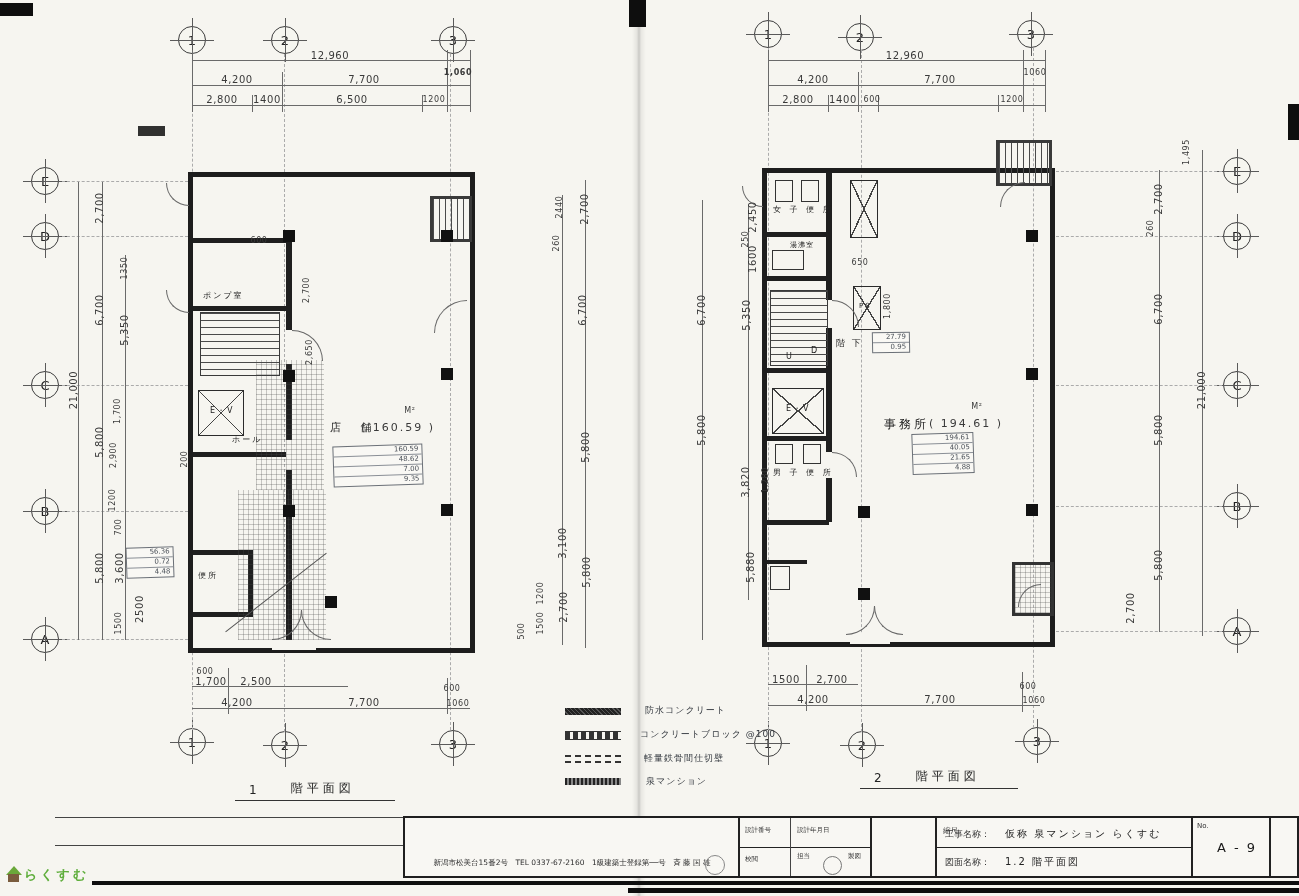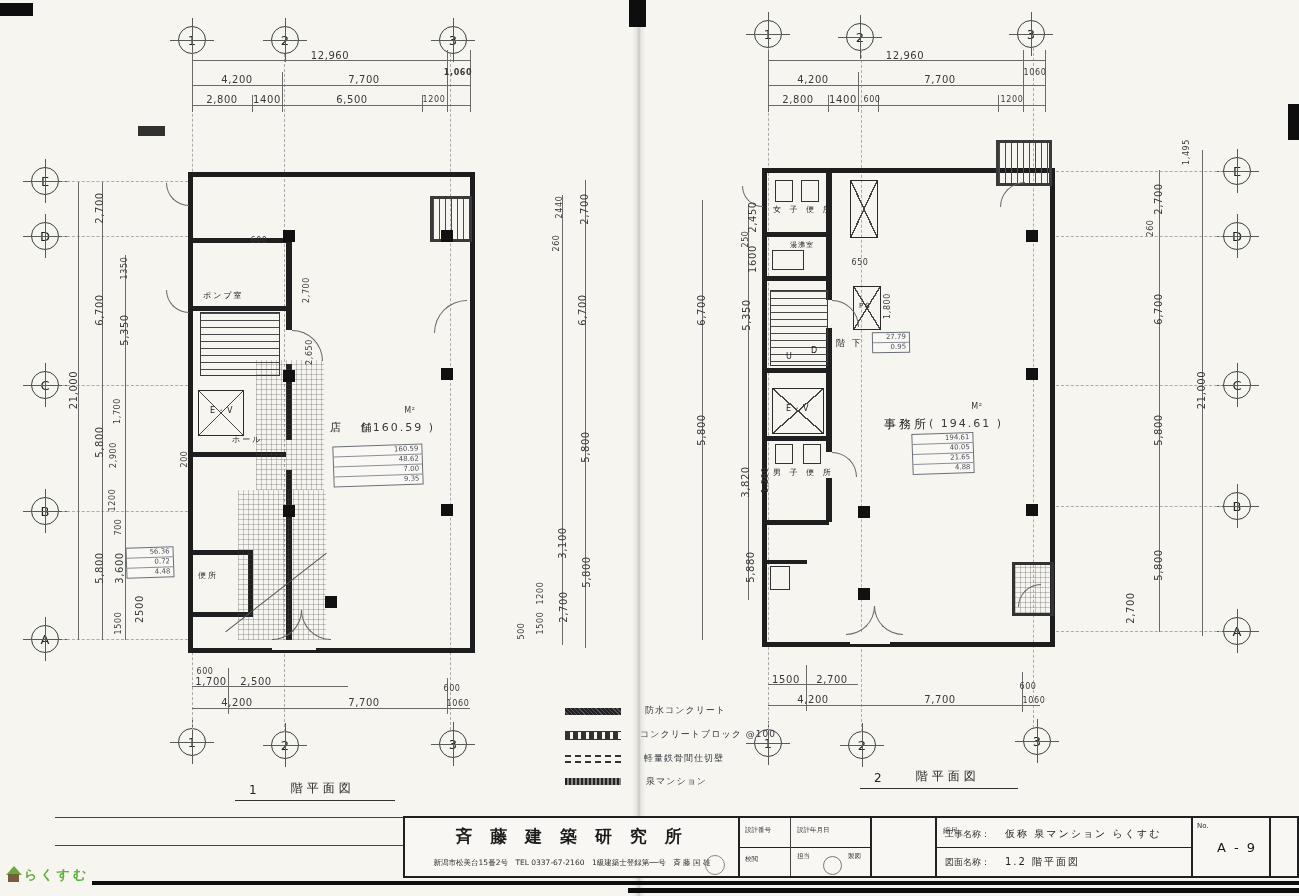--- a/index.html
+++ b/index.html
@@ -387,21 +387,20 @@
   <div class="hl" style="left:55px;top:845px;width:348px;background:#444;"></div>
 
   <div class="tb" style="left:403px;top:816px;width:892px;height:58px;">
 
     <div class="a" style="left:333px;top:0;width:2px;height:100%;background:#222;"></div>
     <div class="a" style="left:465px;top:0;width:2px;height:100%;background:#222;"></div>
     <div class="a" style="left:530px;top:0;width:2px;height:100%;background:#222;"></div>
     <div class="a" style="left:786px;top:0;width:2px;height:100%;background:#222;"></div>
     <div class="a" style="left:864px;top:0;width:2px;height:100%;background:#222;"></div>
 
-    <div class="a" style="left:0;top:7px;width:333px;text-align:center;font-size:17px;font-weight:bold;letter-spacing:6px;color:#1c1c1c;font-family:'DejaVu Serif','Liberation Serif',serif;">斉 藤 建 築 研 究 所</div>
     <div class="a" style="left:4px;top:40px;width:326px;text-align:center;font-size:7.5px;color:#2c2c2c;white-space:nowrap;">新潟市松美台15番2号　TEL 0337-67-2160　1級建築士登録第──号　斉 藤 国 雄</div>
     <div class="seal" style="left:300px;top:37px;width:18px;height:18px;"></div>
 
     <div class="a" style="left:333px;top:29px;width:132px;height:1px;background:#222;"></div>
     <div class="a" style="left:385px;top:0;width:1px;height:100%;background:#444;"></div>
     <div class="tbl" style="left:340px;top:8px;font-size:6.5px;">設計番号</div>
     <div class="tbl" style="left:392px;top:8px;font-size:6.5px;">設計年月日</div>
     <div class="tbl" style="left:340px;top:37px;font-size:6.5px;">校閲</div>
     <div class="tbl" style="left:392px;top:34px;font-size:6.5px;">担当</div>
     <div class="tbl" style="left:443px;top:34px;font-size:6.5px;">製図</div>

